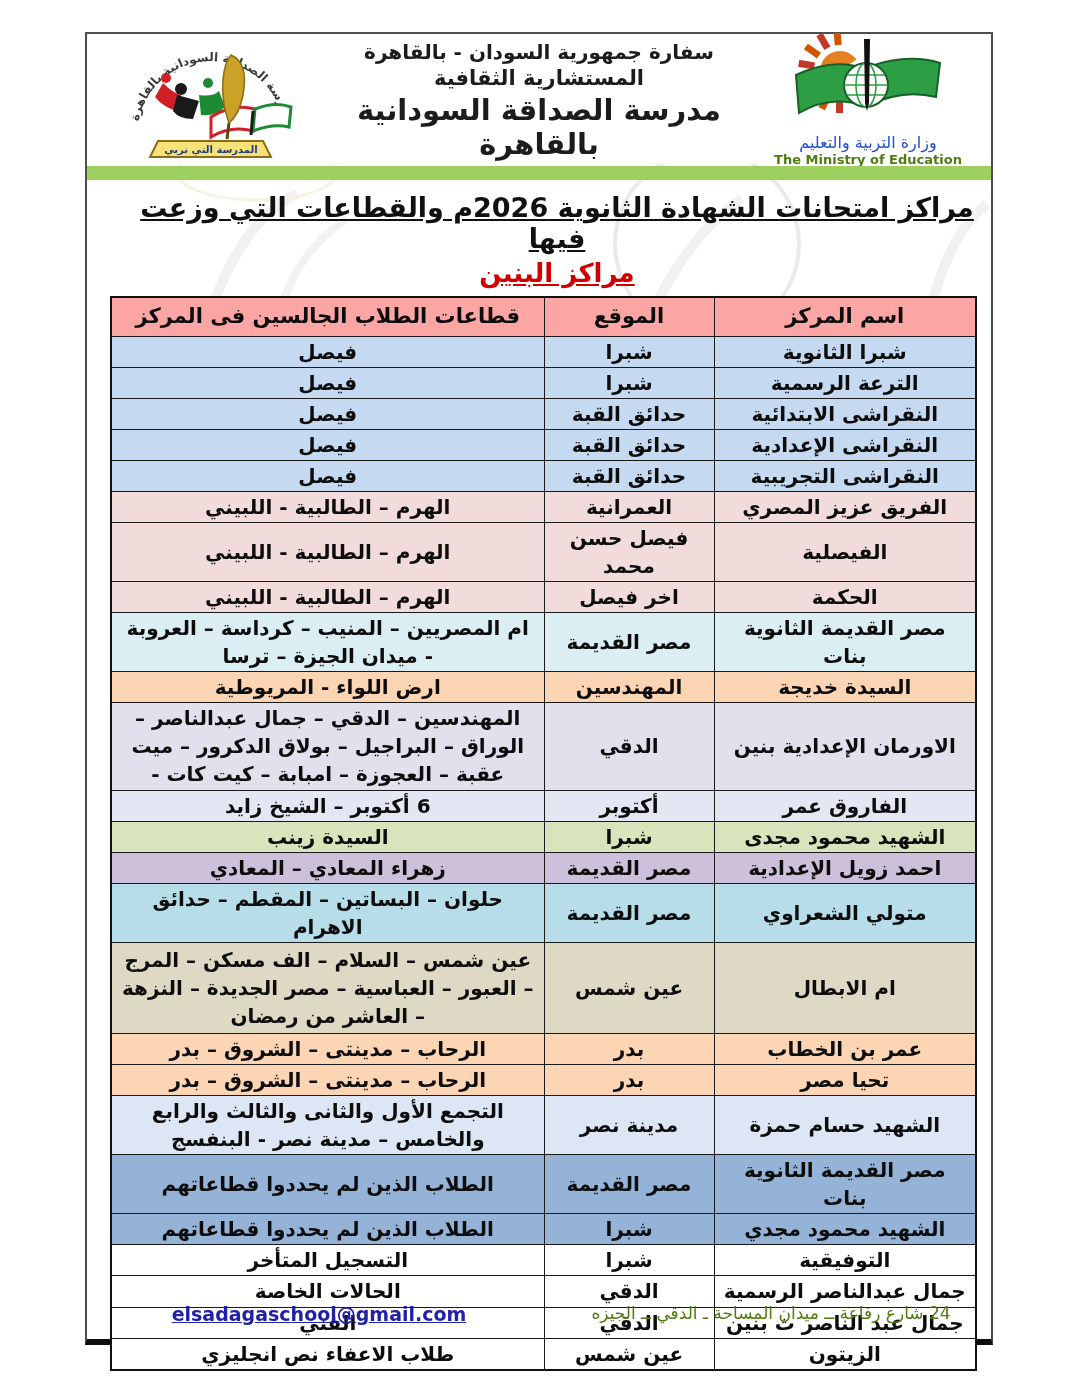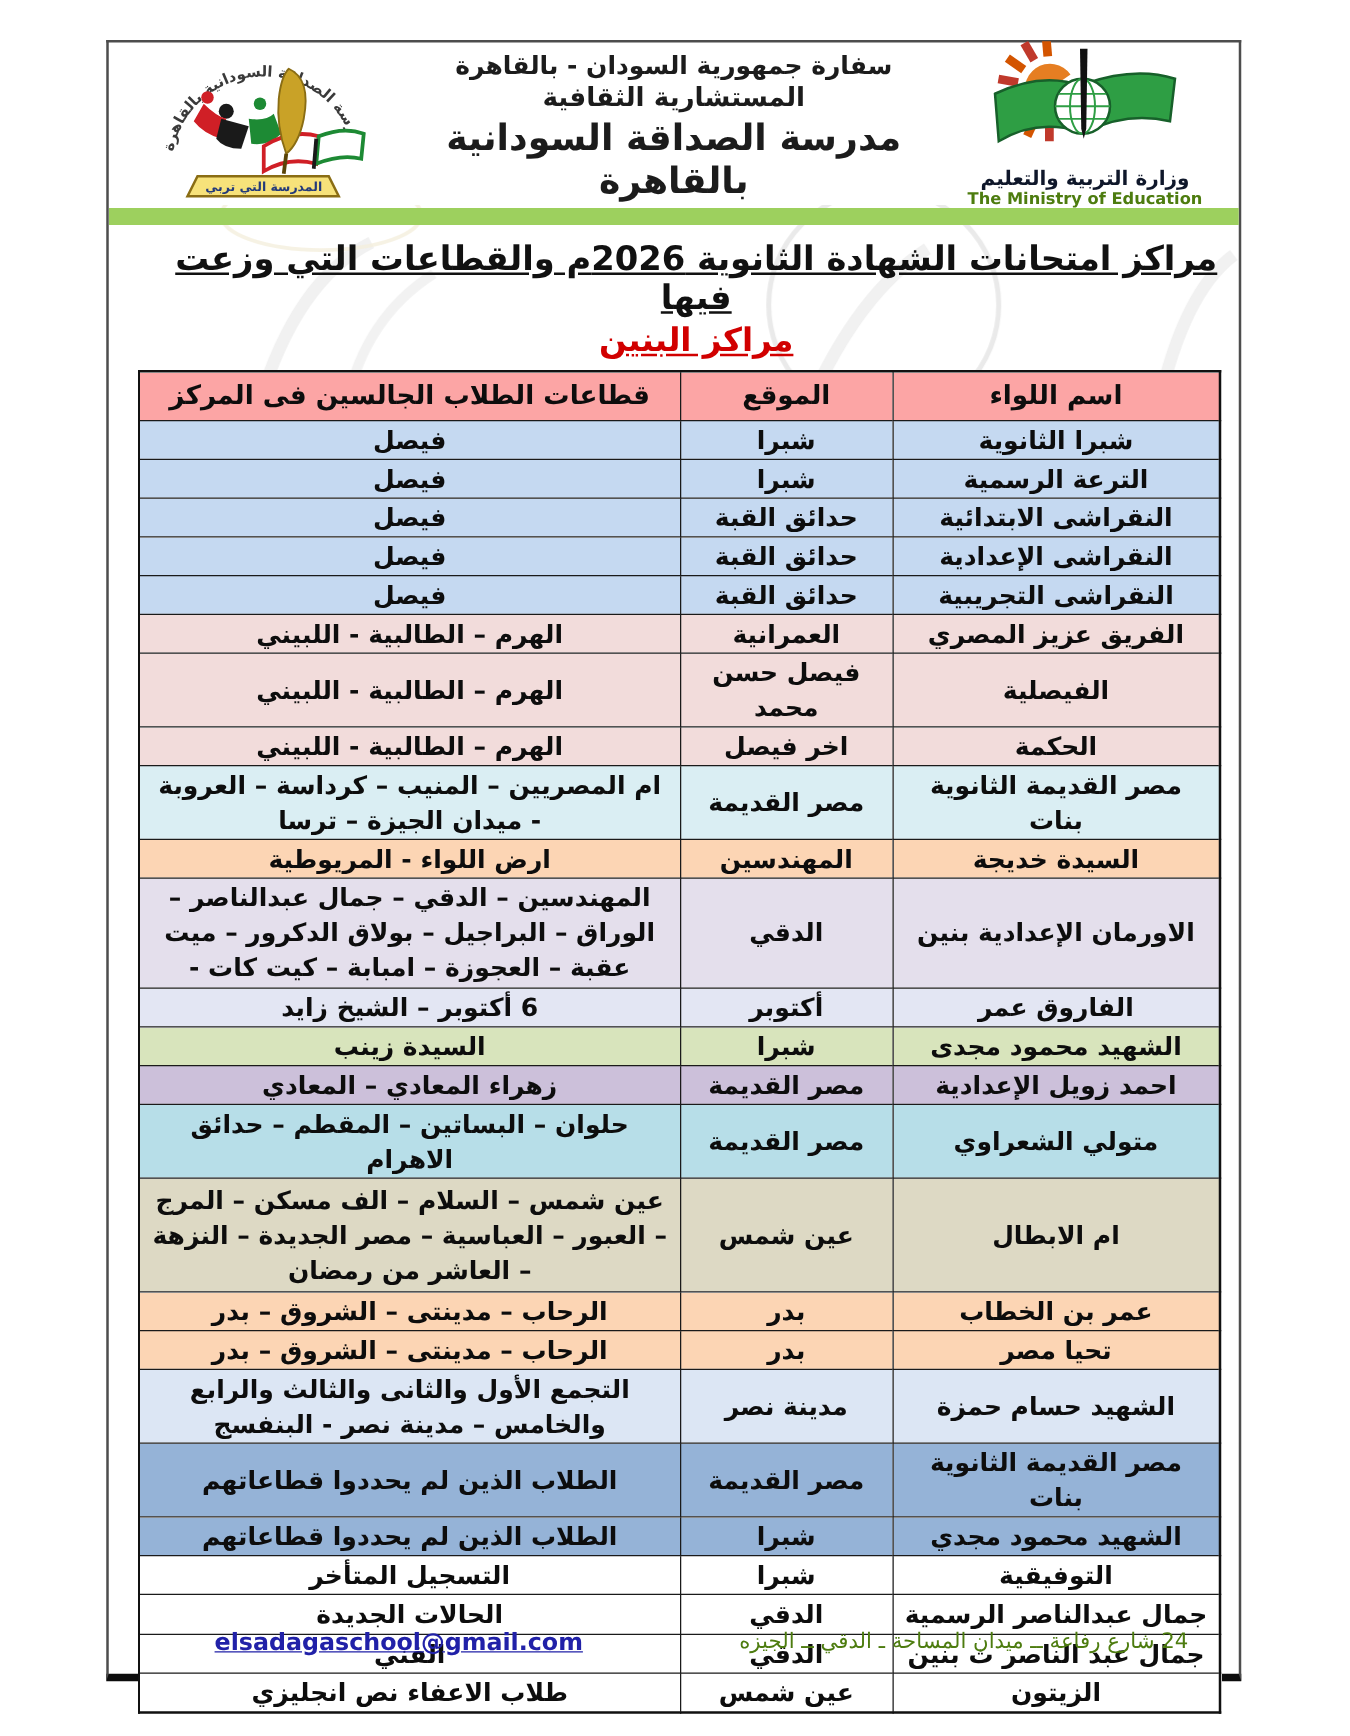--- a/index.html
+++ b/index.html
@@ -16,21 +16,21 @@
   .header-row {
     position:relative; z-index:2; display:flex; align-items:center;
     height:128px; padding:4px 8px 0 8px;
   }
   .logo-box { width:230px; display:flex; justify-content:center; align-items:center; }
   .center-text { flex:1; text-align:center; direction:rtl; color:#1c1c1c; }
   .center-text .l1 { font-size:20px; font-weight:bold; }
   .center-text .l2 { font-size:21px; font-weight:bold; margin-top:2px; }
   .center-text .l3 { font-size:29px; font-weight:bold; margin-top:3px; }
   .ministry-box { width:230px; text-align:center; }
-  .ministry-box .ar { font-size:16px; font-weight:bold; color:#0f172a; letter-spacing:0; }
+  .ministry-box .ar { font-size:16px; font-weight:normal; color:#1d4ed8; letter-spacing:0; }
   .ministry-box .en { font-size:13px; font-weight:bold; color:#4d7c0f; }
   .green-bar { position:relative; z-index:2; height:14px; background:#9dd05e; width:100%; margin-top:4px; }
   
   .title-block { position:relative; z-index:2; text-align:center; direction:rtl; margin-top:12px;margin-left:36px; }
   .main-title { font-size:27px; font-weight:bold; color:#111; text-decoration:underline; display:inline-block; }
   .sub-title  { font-size:26px; font-weight:bold; color:#d10000; text-decoration:underline; margin-top:4px; }
   
   .table-wrap { position:relative; z-index:2; margin:8px 0 0 25px; width:865px; direction:rtl; }
   table.centers {
     width:865px; border-collapse:collapse; table-layout:fixed;
@@ -163,21 +163,21 @@
 
     <div class="table-wrap">
       <table class="centers">
         <colgroup>
             <col class="c-name">
             <col class="c-loc">
             <col class="c-sec">
           </colgroup>
         <thead>
           <tr>
-            <th>اسم اللواء</th>
+            <th>اسم المركز</th>
             <th>الموقع</th>
             <th>قطاعات الطلاب الجالسين فى المركز</th>
           </tr>
         </thead>
         <tbody id="table-body">
             <tr style="height: 29px; background: rgb(197, 217, 241);">
               <td>شبرا الثانوية</td>
               <td>شبرا</td>
               <td>فيصل</td>
             </tr>
@@ -282,21 +282,21 @@
               <td>الطلاب الذين لم يحددوا قطاعاتهم</td>
             </tr>
             <tr style="height: 31px; background: rgb(255, 255, 255);">
               <td>التوفيقية</td>
               <td>شبرا</td>
               <td>التسجيل المتأخر</td>
             </tr>
             <tr style="height: 32px; background: rgb(255, 255, 255);">
               <td>جمال عبدالناصر الرسمية</td>
               <td>الدقي</td>
-              <td>الحالات الجديدة</td>
+              <td>الحالات الخاصة</td>
             </tr>
             <tr style="height: 27px; background: rgb(255, 255, 255);">
               <td>جمال عبد الناصر ث بنين</td>
               <td>الدقي</td>
               <td>الفني</td>
             </tr>
             <tr style="height: 30px; background: rgb(255, 255, 255);">
               <td>الزيتون</td>
               <td>عين شمس</td>
               <td>طلاب الاعفاء نص انجليزي</td>

